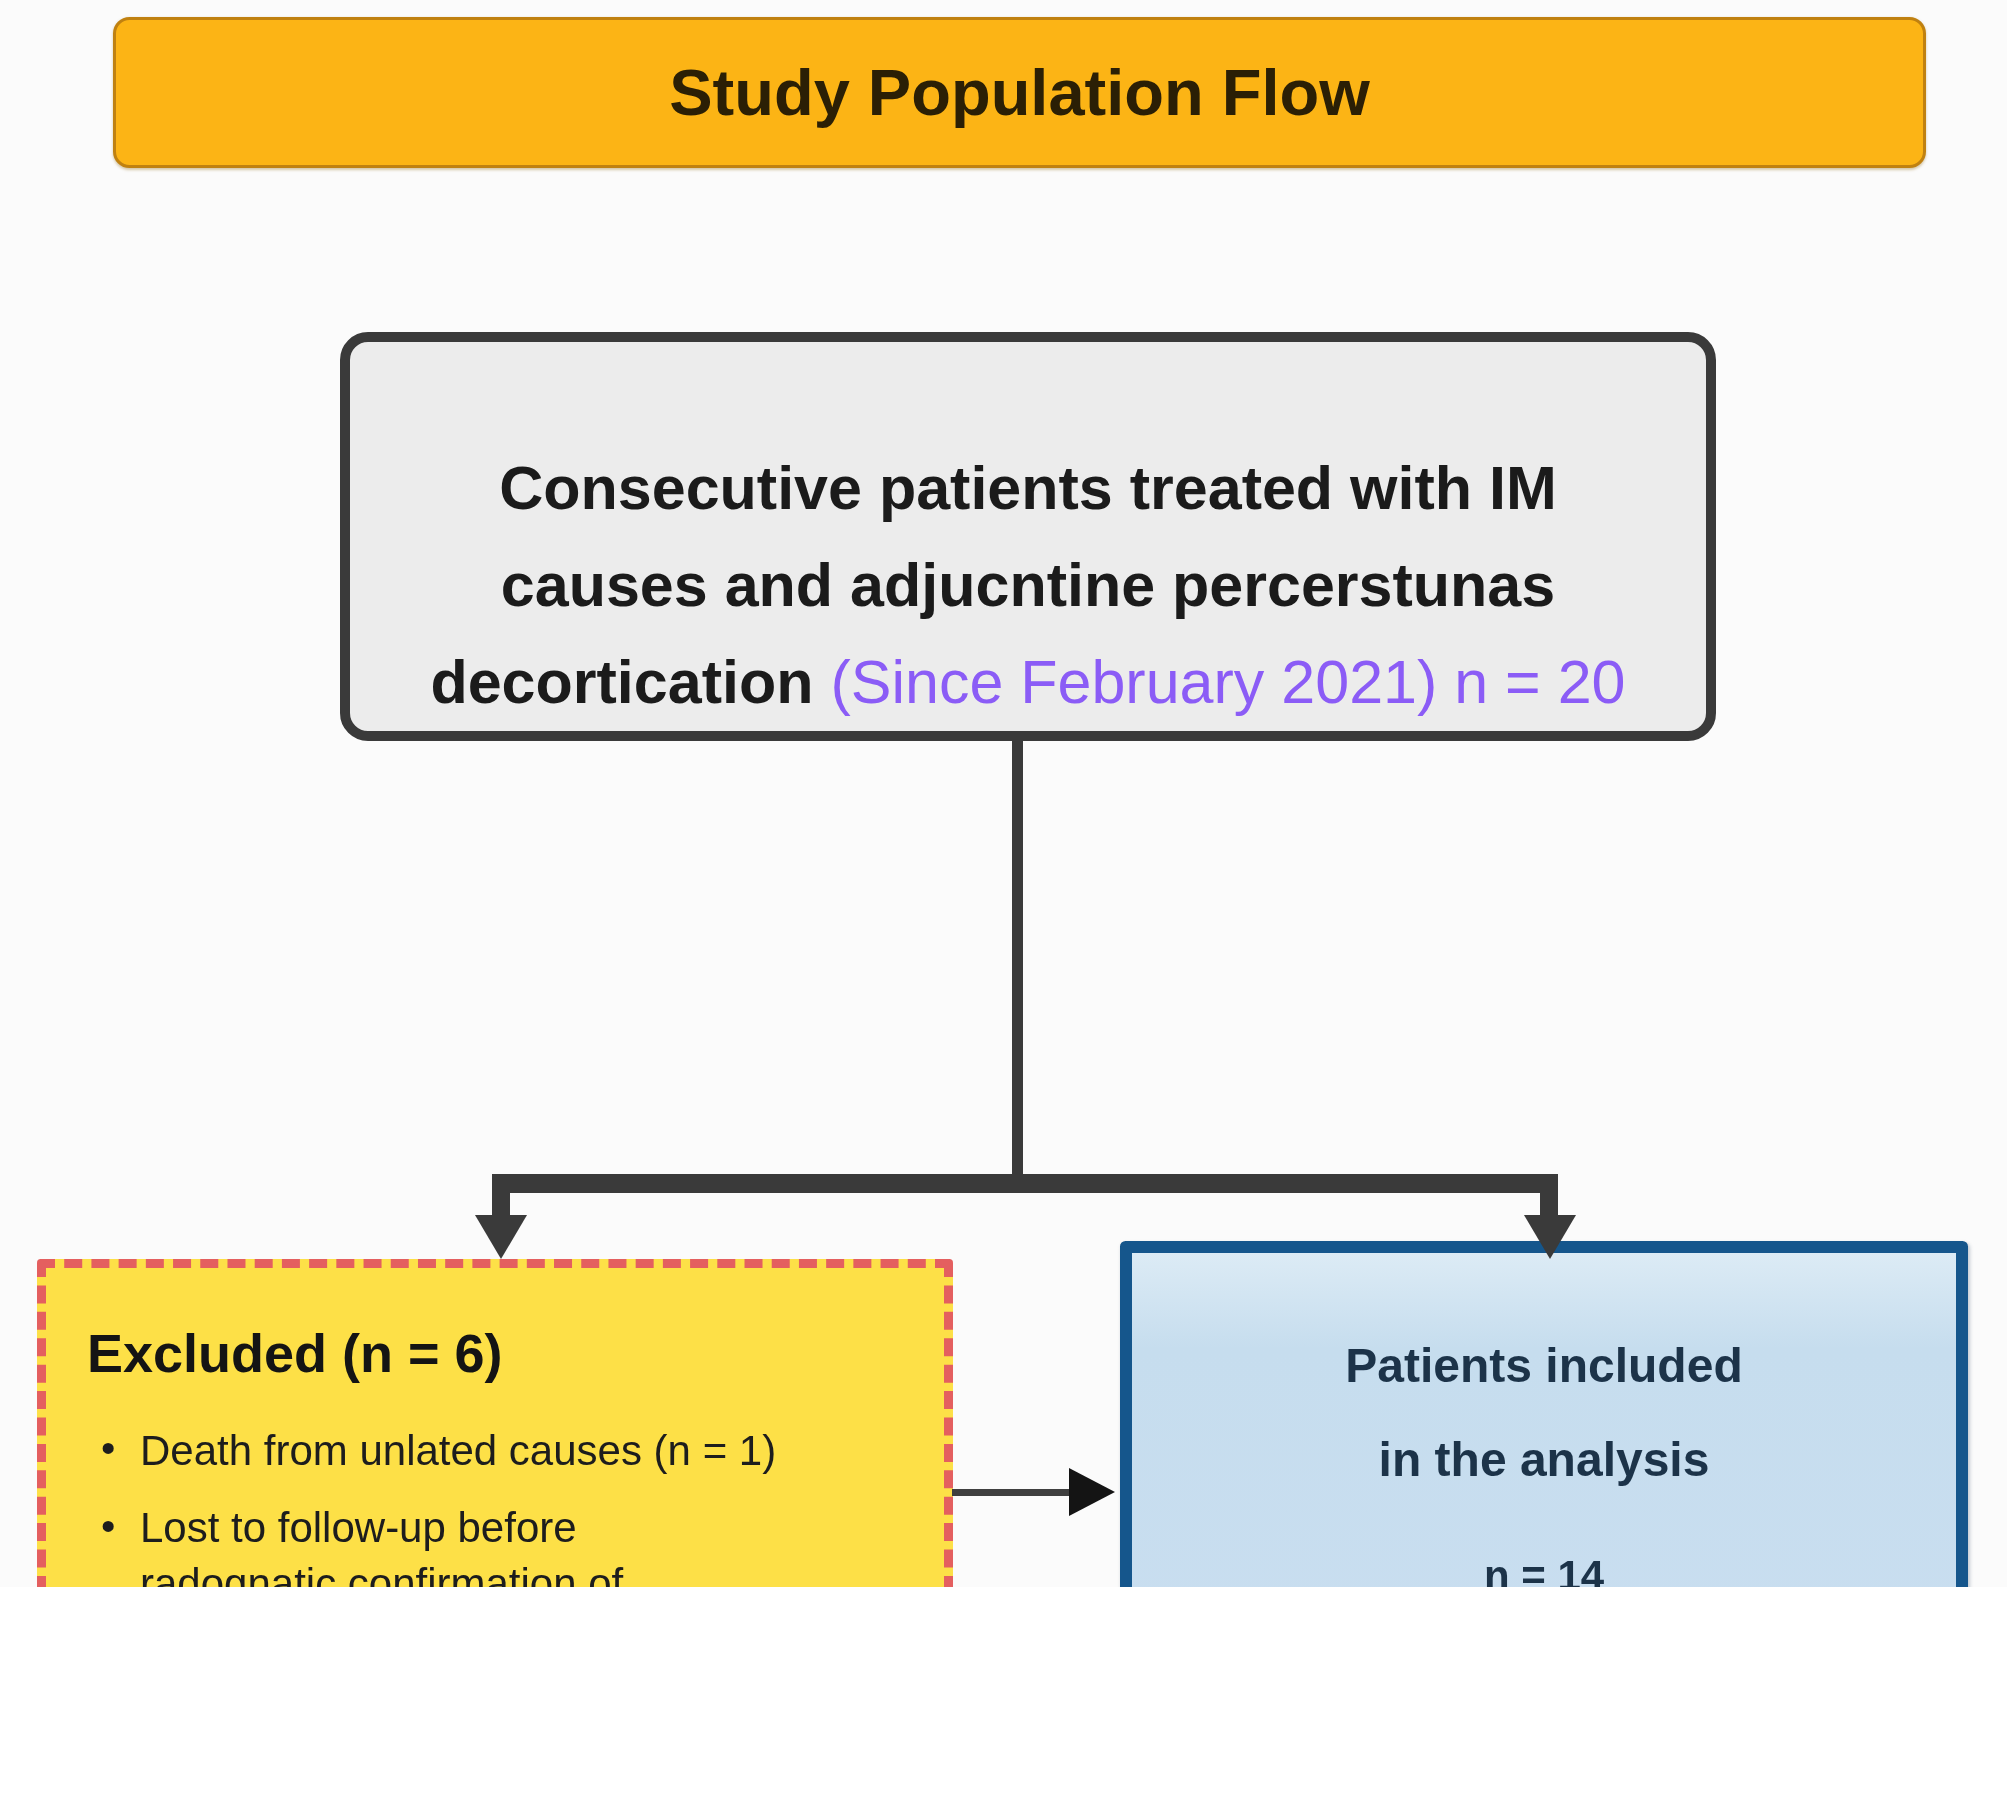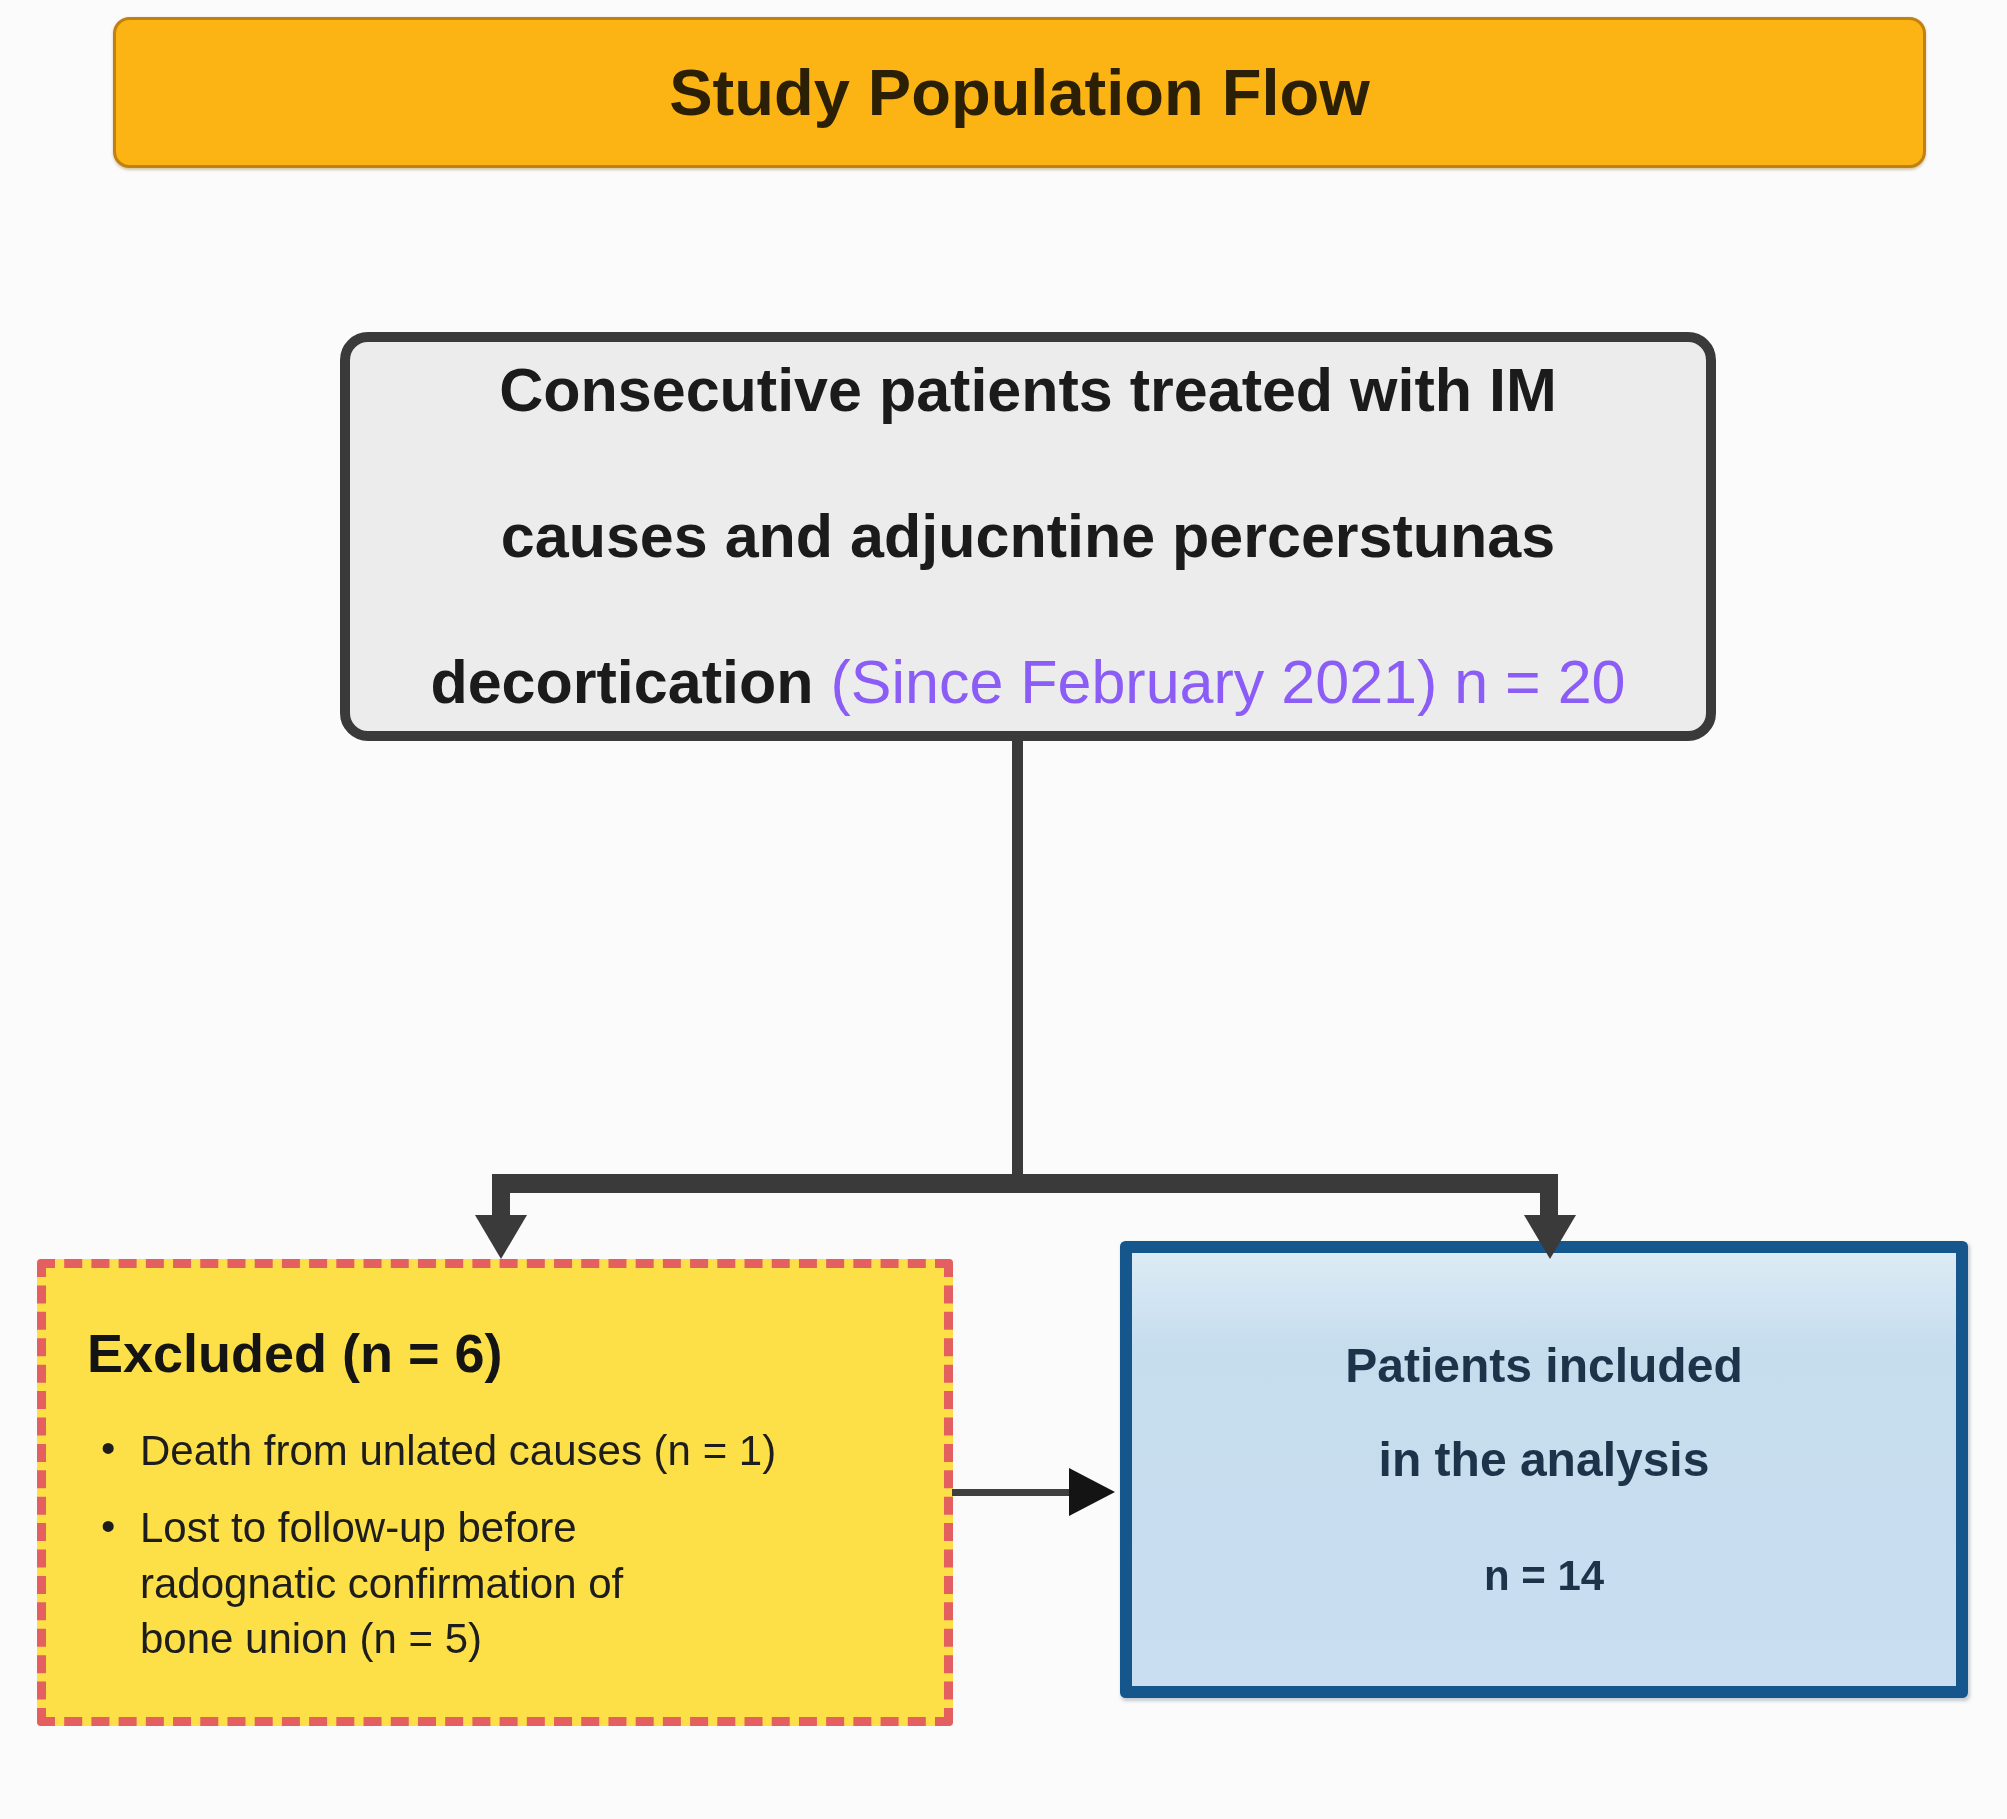--- a/index.html
+++ b/index.html
@@ -1,19 +1,19 @@
 <!DOCTYPE html>
 <html style="font-size:14.8px"><head>
 <meta charset="utf-8">
 <style>
   html, body { margin: 0; padding: 0; background: #ffffff; }
   .canvas {
     position: relative;
     width: 2007px;
-    height: 1819px;
+    height: 1587px;
     background: #fbfbfb;
     font-family: "Liberation Sans", "DejaVu Sans", sans-serif;
     overflow: hidden;
   }
 
   
   .banner {
     position: absolute;
     left: 113px; top: 16.6px;
     width: 1807px; height: 145px;
@@ -32,21 +32,21 @@
 
   
   .main-box {
     position: absolute;
     left: 340px; top: 332px;
     width: 1356px; height: 389px;
     background: #ececec;
     border: 10px solid #3a3a3a;
     border-radius: 28px;
     display: flex; flex-direction: column;
-    align-items: center; justify-content: space-between;
+    align-items: center; justify-content: flex-end;
     text-align: center;
   }
   .main-box .mb-line {
     font-size: 61px;
     font-weight: bold;
     color: #1b1b1b;
     line-height: 97px;
     white-space: nowrap;
   }
   .main-box .mb-line .regular { font-weight: normal; color: #8b5cf6; }

